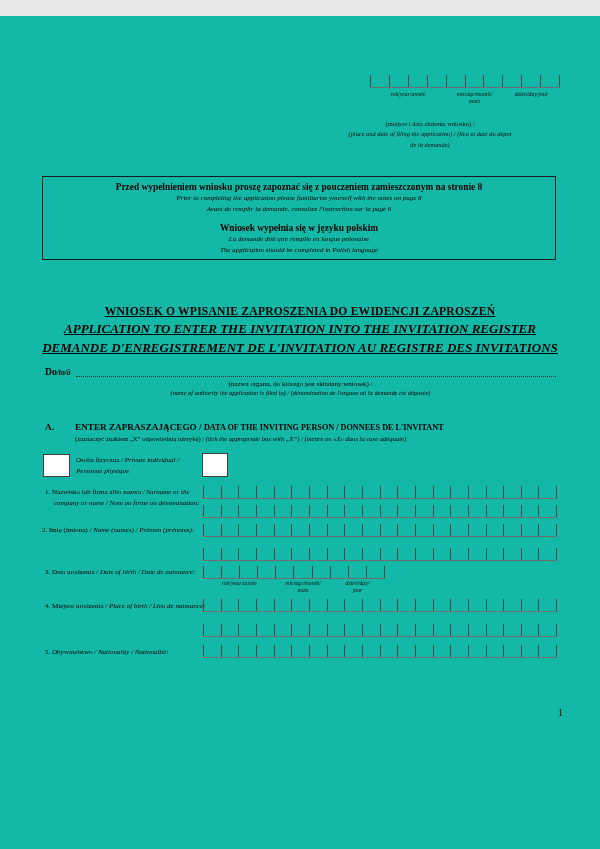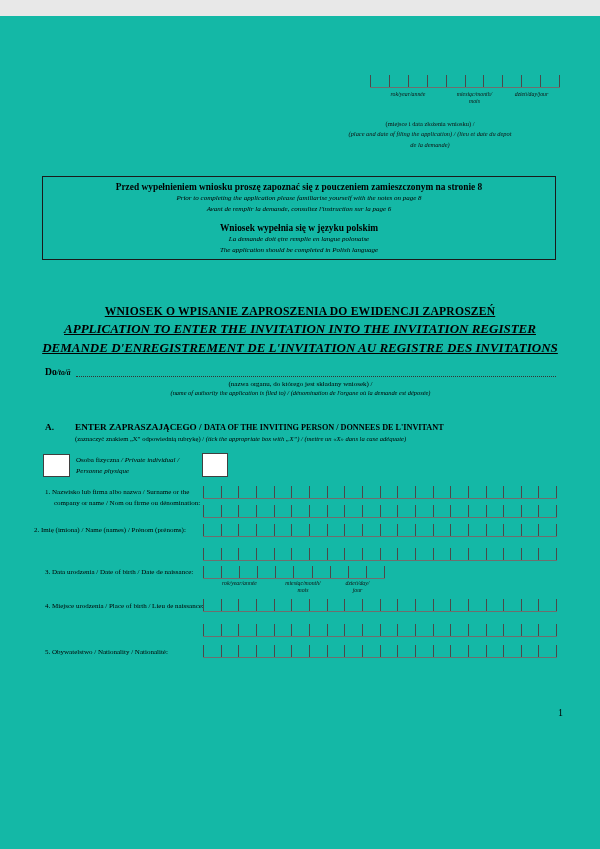--- a/index.html
+++ b/index.html
@@ -49,21 +49,21 @@
   .secA-letter { width:30px; font-size:9.2px; font-weight:bold; }
   .secA-title { font-size:9.2px; font-weight:bold; }
   .secA-title .intl { font-size:8.2px; }
   .secA-note { margin-left:30px; margin-top:3px; font-size:6.6px; }
 
   .opt-label { font-size:7px; line-height:1.5; }
   .opt-label .intl { font-style:italic; }
   .just { text-align:justify; line-height:1.45; }
 
   .field-label { font-size:7px; line-height:1.6; padding-left:9px; text-indent:-9px; }
-  .field-label .intl { }
+  .field-label .intl { font-style:italic; }
 
   .page-number { font-size:10px; }
 </style>
 </head>
 <body>
 
 <div class="page">
 
   <div class="comb" style="left:370px; top:59px; width:190px;">
       <div class="cell"></div>
@@ -167,21 +167,21 @@
       <div class="cell"></div>
       <div class="cell"></div>
       <div class="cell"></div>
       <div class="cell"></div>
       <div class="cell"></div>
       <div class="cell"></div>
       <div class="cell"></div>
       <div class="cell"></div>
     </div>
 
-  <div class="abs field-label" style="left:34px; top:509px; width:152px;"><span>2. Imię (imiona)</span><span class="intl"> / Name (names) / Prénom (prénoms):</span></div>
+  <div class="abs field-label" style="left:42px; top:509px; width:152px;"><span>2. Imię (imiona)</span><span class="intl"> / Name (names) / Prénom (prénoms):</span></div>
   <div class="comb" style="left:203px; top:508px; width:354px;">
       <div class="cell"></div>
       <div class="cell"></div>
       <div class="cell"></div>
       <div class="cell"></div>
       <div class="cell"></div>
       <div class="cell"></div>
       <div class="cell"></div>
       <div class="cell"></div>
       <div class="cell"></div>

